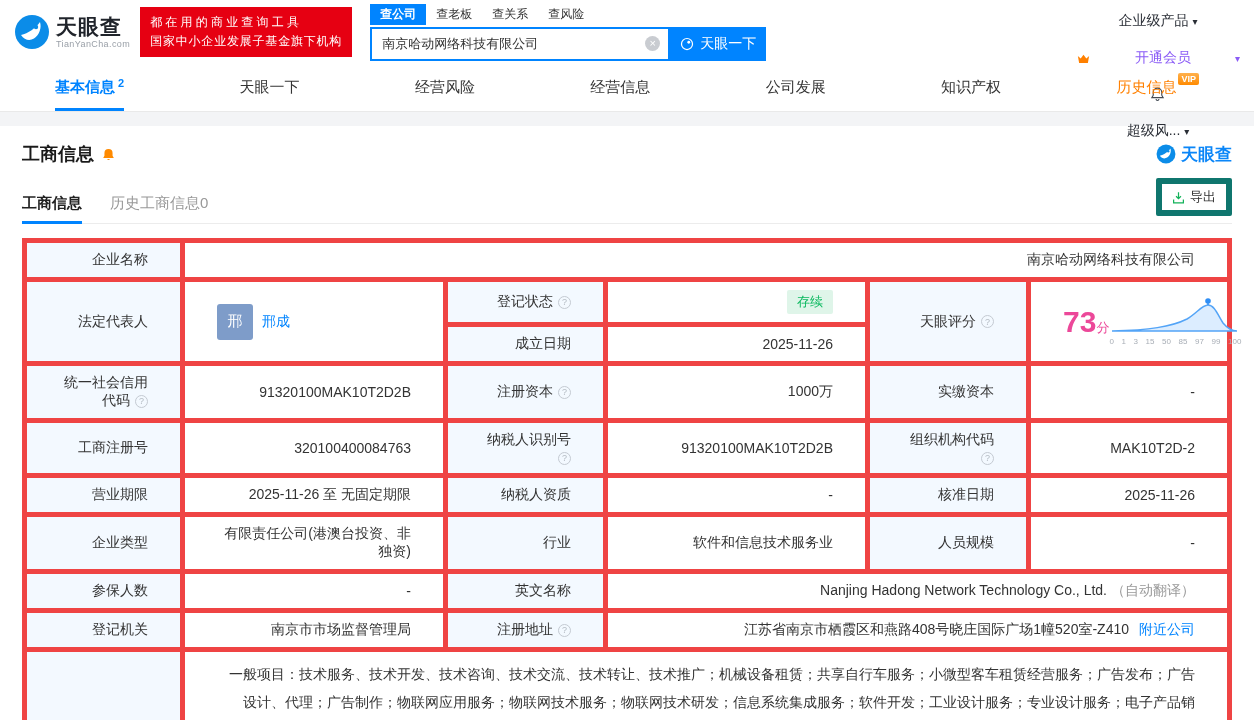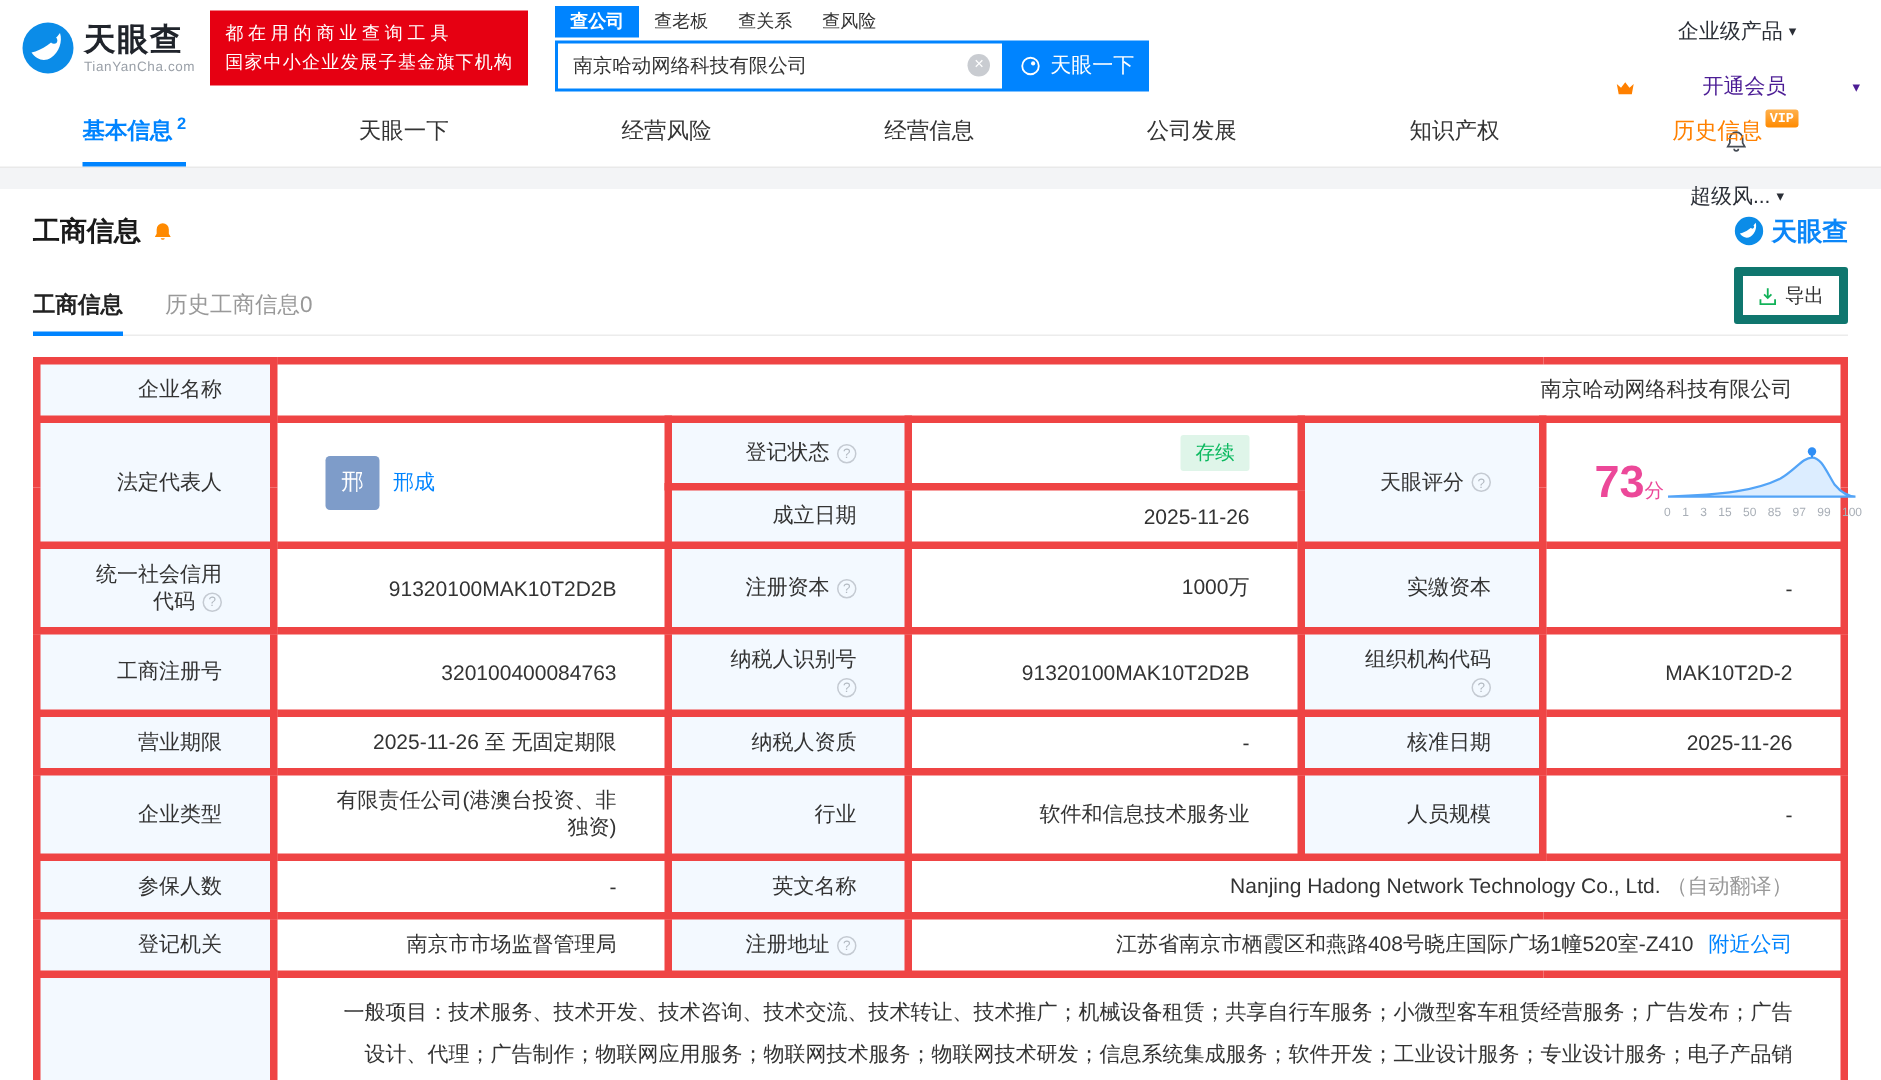--- a/index.html
+++ b/index.html
@@ -22,30 +22,30 @@
   .search-tab { font-size: 12px; color: #333; padding: 2px 10px; cursor: pointer; }
   .search-tab.active { background: #0084ff; color: #fff; font-weight: bold; }
   .search-row { display: flex; }
   .search-box { width: 300px; height: 34px; border: 2px solid #0084ff; display: flex; align-items: center; padding: 0 8px; background: #fff; }
   .search-input { flex: 1; border: none; outline: none; font-size: 13px; color: #333; font-family: inherit; background: transparent; }
   .clear-btn { width: 15px; height: 15px; border-radius: 50%; background: #c9ccd1; color: #fff; font-size: 11px; line-height: 15px; text-align: center; cursor: pointer; flex: none; }
   .search-btn { width: 96px; border: none; background: #0084ff; color: #fff; font-size: 14px; cursor: pointer; display: flex; align-items: center; justify-content: center; gap: 6px; height: 34px; font-family: inherit; }
   .top-nav { margin-left: auto; display: flex; align-items: center; gap: 19px; font-size: 14px; color: #2a2e36; white-space: nowrap; flex-direction: column; }
   .nav-item { cursor: pointer; display: flex; align-items: center; gap: 4px; }
   .apps-chip { background: #e9f3ff; color: #0084ff; padding: 7px 10px; border-radius: 4px; }
-  .vip-item { color: #4c1d95; gap: 44px; }
+  .vip-item { color: #8b5cf6; gap: 44px; }
   .caret { font-size: 10px; }
   
   .tabbar { height: 48px; background: #fff; border-bottom: 1px solid #e9e9e9; display: flex; justify-content: space-between; padding: 0 55px; }
   .tab { display: flex; align-items: center; font-size: 15px; color: #333; position: relative; cursor: pointer; }
   .tab.active { color: #0084ff; font-weight: bold; }
   .tab.active::after { content: ""; position: absolute; left: 0; right: 0; bottom: 0; height: 3px; background: #0084ff; }
   .tab .count { font-size: 11px; color: #0084ff; margin-left: 3px; transform: translateY(-5px); }
   .tab.orange { color: #ff8000; }
-  .vip-tag { font-size: 9px; background: linear-gradient(#ffb14d, #ff8a00); color: #fff; border-radius: 2px; padding: 1px 3px; margin-left: 2px; transform: translateY(-9px); font-weight: bold; font-family: Liberation Mono, monospace; }
+  .vip-tag { font-size: 9px; background: linear-gradient(#ffb14d, #ff8a00); color: #fff; border-radius: 2px; padding: 1px 3px; margin-left: 2px; transform: translateY(-9px); font-weight: bold; }
   .gap-strip { height: 14px; background: #f3f4f6; }
   
   .card { background: #fff; padding: 16px 22px 20px; }
   .sec-head { display: flex; align-items: center; gap: 7px; }
   .sec-title { font-size: 18px; font-weight: bold; color: #1a1a1a; }
   .watermark { margin-left: auto; display: flex; align-items: center; gap: 5px; color: #0b86f8; font-weight: bold; font-size: 17px; }
   .subtabs { display: flex; align-items: flex-end; margin-top: 12px; border-bottom: 1px solid #ececec; }
   .subtab { margin-right: 28px; padding-bottom: 10px; font-size: 15px; color: #999; cursor: pointer; position: relative; }
   .subtab.active { color: #222; font-weight: bold; }
   .subtab.active::after { content: ""; position: absolute; left: 0; right: 0; bottom: -1px; height: 3px; background: #0084ff; }

